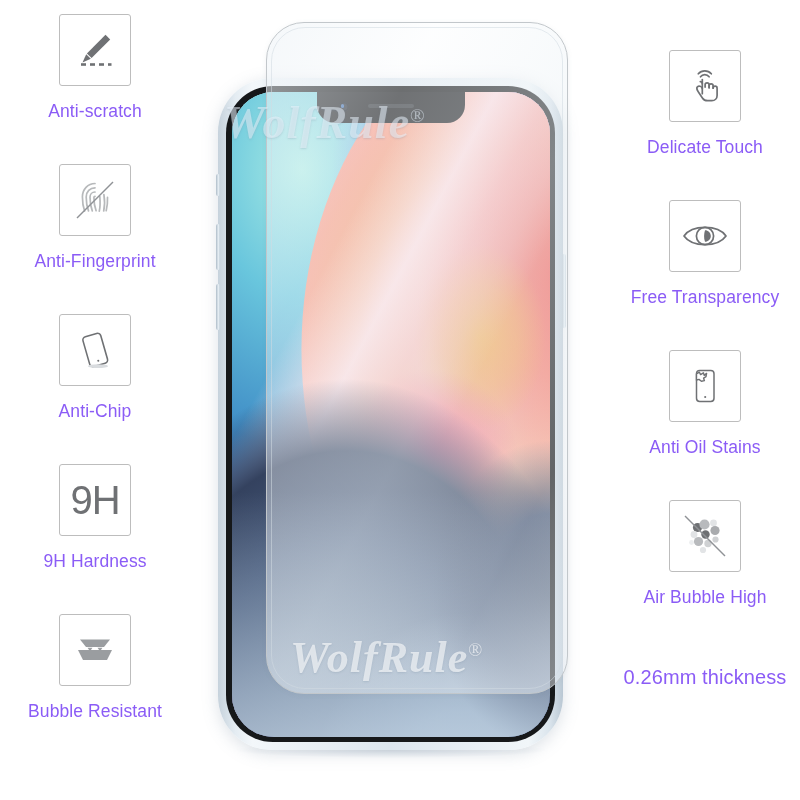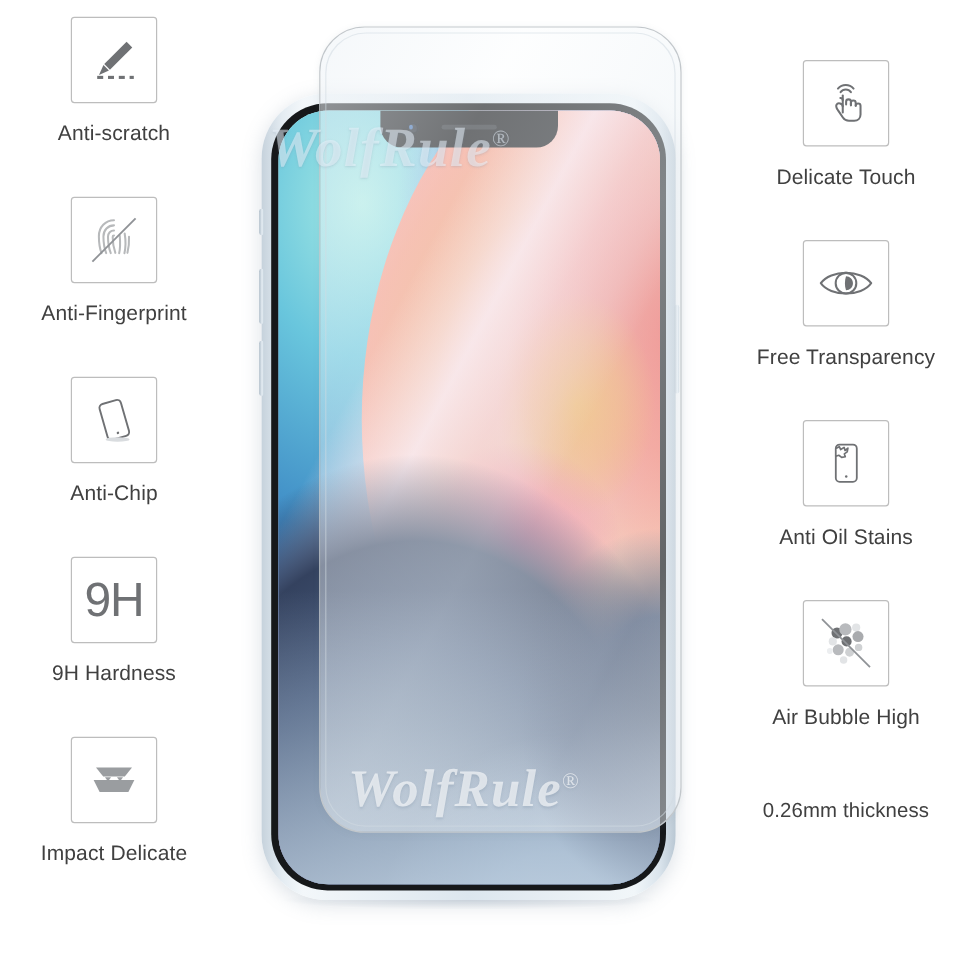--- a/index.html
+++ b/index.html
@@ -53,27 +53,27 @@
     align-items: center;
     justify-content: center;
     box-sizing: border-box;
     position: relative;
   }
   .icon-box svg { display: block; overflow: visible; }
 
   .feature-label {
     margin-top: 17px;
     font-size: 17.5px;
-    color: #404040;
+    color: #8b5cf6;
     letter-spacing: 0.1px;
     text-align: center;
     white-space: nowrap;
     line-height: 1;
   }
-  .label-sm { font-size: 17px; }
+  .label-sm { font-size: 20px; }
 
   
   #stage {
     position: absolute;
     left: 190px;
     top: 0;
     width: 420px;
     height: 780px;
   }
 
@@ -365,21 +365,21 @@
       <div class="icon-box">
         <svg width="48" height="42" viewBox="0 0 48 42">
           <g fill="#9a9da0">
             <path d="M15 18 L33 18 L39 10.5 L9 10.5 Z"></path>
             <path d="M12 31 L36 31 L41 21 L7 21 Z"></path>
             <path d="M16.5 18.8 L21.5 18.8 L19 22.3 Z"></path>
             <path d="M26.5 18.8 L31.5 18.8 L29 22.3 Z"></path>
           </g>
         </svg>
       </div>
-      <div class="feature-label">Impact Delicate</div>
+      <div class="feature-label">Bubble Resistant</div>
     </div>
 
   </div>
 
   <div id="stage">
 
     <div id="floor-shadow"></div>
 
     <div id="phone">
       <div class="btn-side" id="mute"></div>

